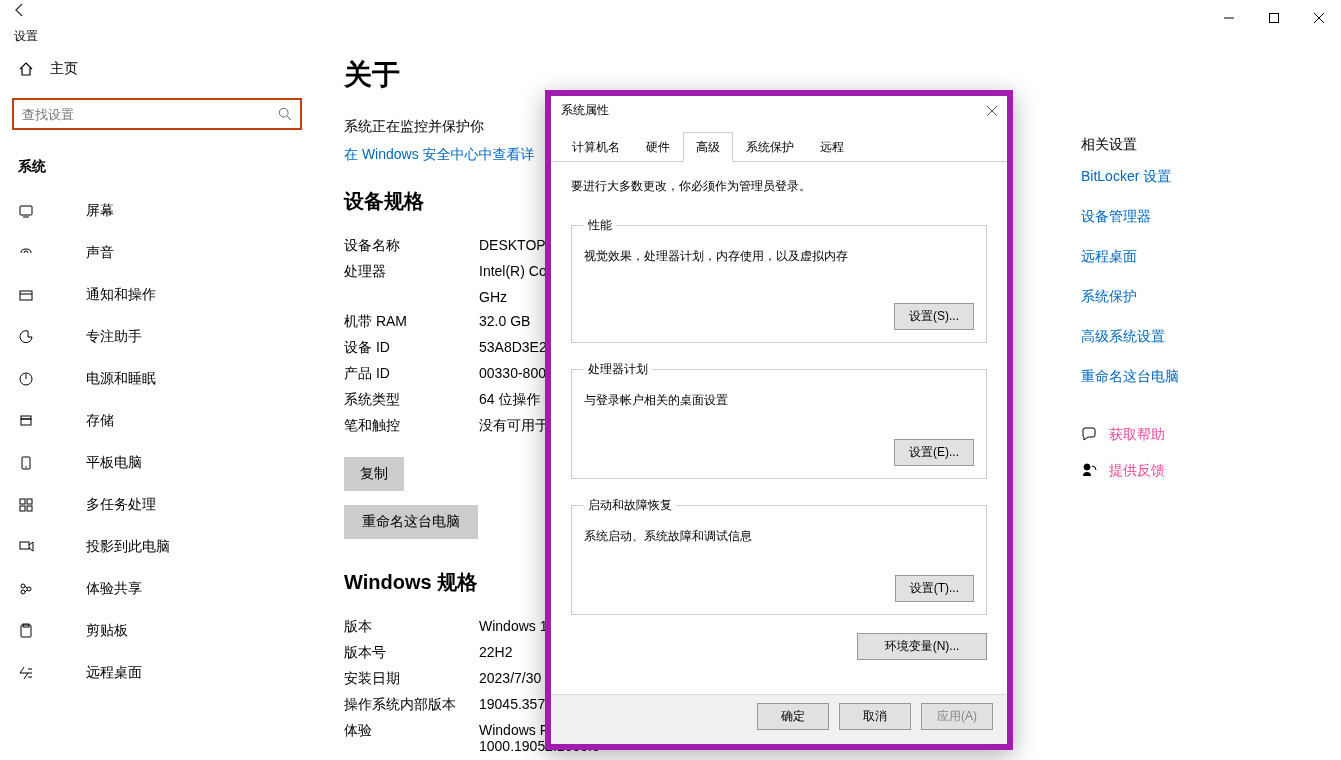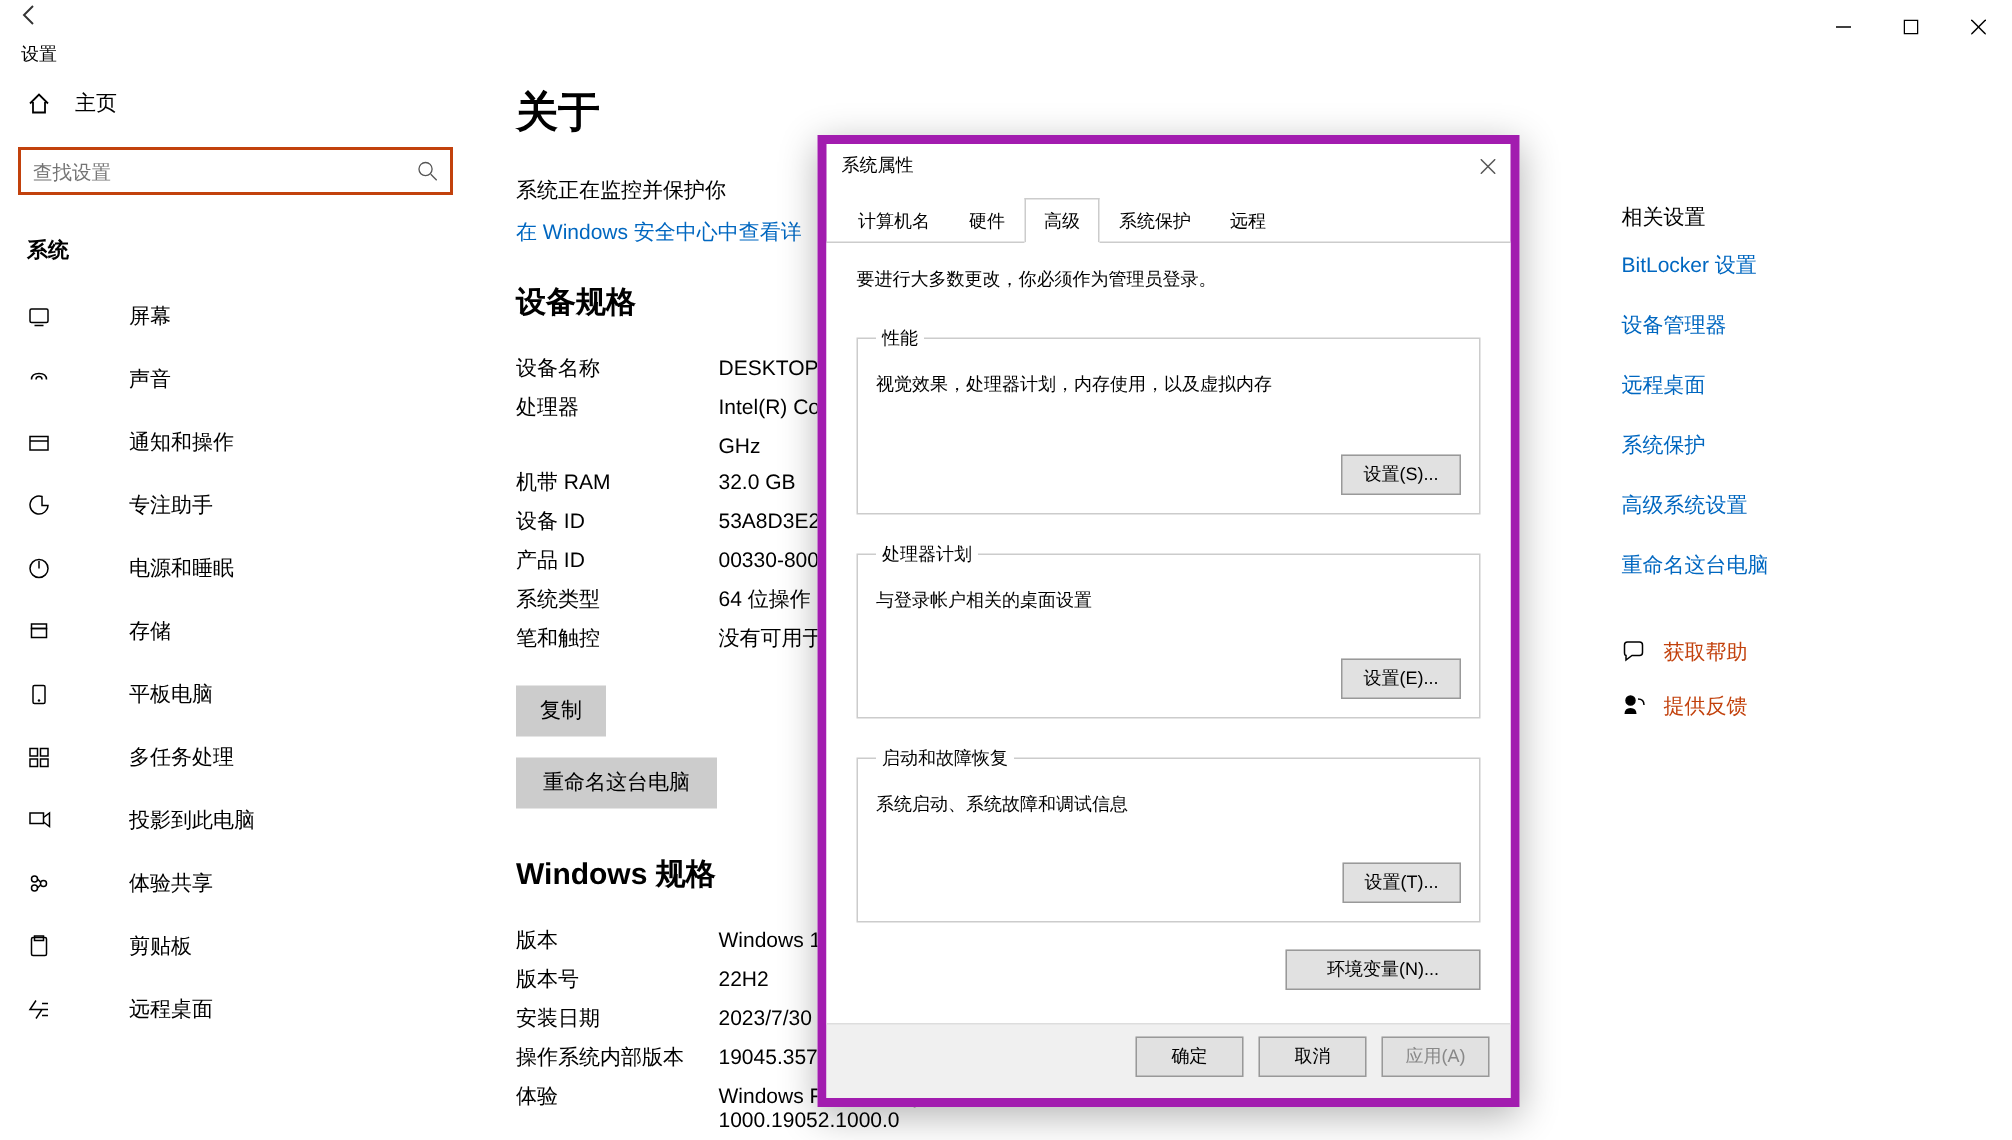--- a/index.html
+++ b/index.html
@@ -39,30 +39,30 @@
 .spec-row .v { color:#000; }
 .btn-grey { background:#ccc; border:none; padding:8px 18px; font-size:14px; margin-top:14px; margin-right:10px; }
 .btn-grey.small { padding:8px 16px; }
 
 
 .rightpanel { width:260px; padding:100px 20px 0 0; }
 .rp-head { font-size:14px; margin-bottom:14px; }
 .rp-link { color:#0067c0; font-size:14px; display:block; margin-bottom:22px; }
 .rp-help { display:flex; align-items:center; margin-top:40px; margin-bottom:18px; }
 .rp-help .icon { width:28px; }
-.rp-help span:last-child { color:#c2410c; font-size:14px; }
+.rp-help span:last-child { color:#ec4899; font-size:14px; }
 
 
 .dialog { position:absolute; left:545px; top:90px; width:468px; background:#fff; border:6px solid #a21caf; box-shadow:0 6px 24px rgba(0,0,0,0.3); }
 .dlg-title { display:flex; align-items:center; padding:6px 10px; font-size:12px; }
 .dlg-close { margin-left:auto; }
 .tabs { display:flex; border-bottom:1px solid #ccc; padding:0 8px; margin-top:6px; }
 .tab { padding:6px 12px 5px 12px; font-size:12px; border:1px solid transparent; position:relative; top:1px; }
 .tab.active { border:1px solid #ccc; border-bottom:1px solid #fff; background:#fff; }
-.dlg-body { padding:16px 20px 6px 20px; background:#fff; }
+.dlg-body { padding:16px 20px 18px 20px; background:#fff; }
 .admin-note { font-size:12px; margin-bottom:22px; }
 fieldset { border:1px solid #ccc; margin-bottom:18px; padding:12px 12px 12px 12px; }
 legend { font-size:12px; padding:0 4px; }
 .fs-desc { font-size:12px; margin-bottom:38px; margin-top:2px; }
 .fs-btnrow { display:flex; justify-content:flex-end; }
 .win-button { background:#e1e1e1; border:1px solid #999; padding:4px 14px; font-size:12px; min-width:72px; }
 .env-row { display:flex; justify-content:flex-end; margin-top:6px; margin-bottom:16px; }
 .dlg-footer { display:flex; justify-content:flex-end; gap:10px; padding:8px 14px 14px 0; background:#f0f0f0; border-top:1px solid #ddd;}
 .dlg-footer .win-button.disabled { color:#888; }
 

